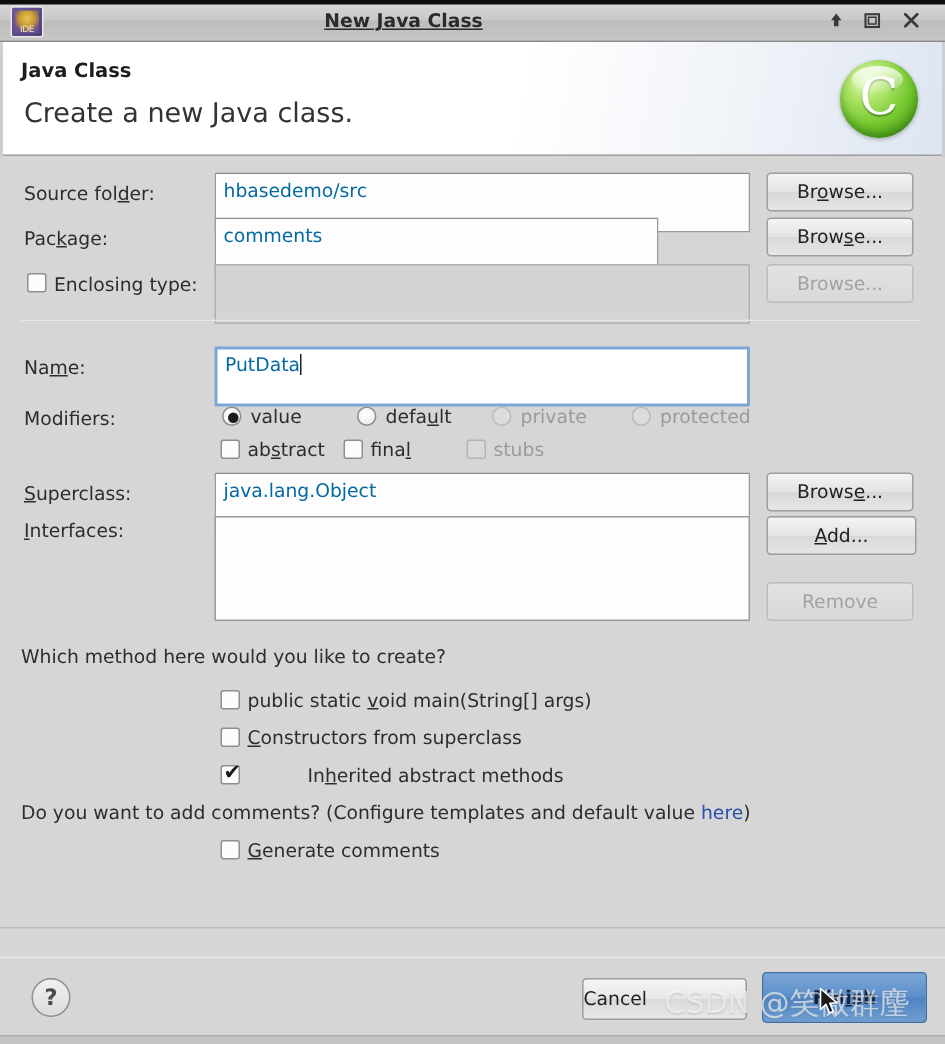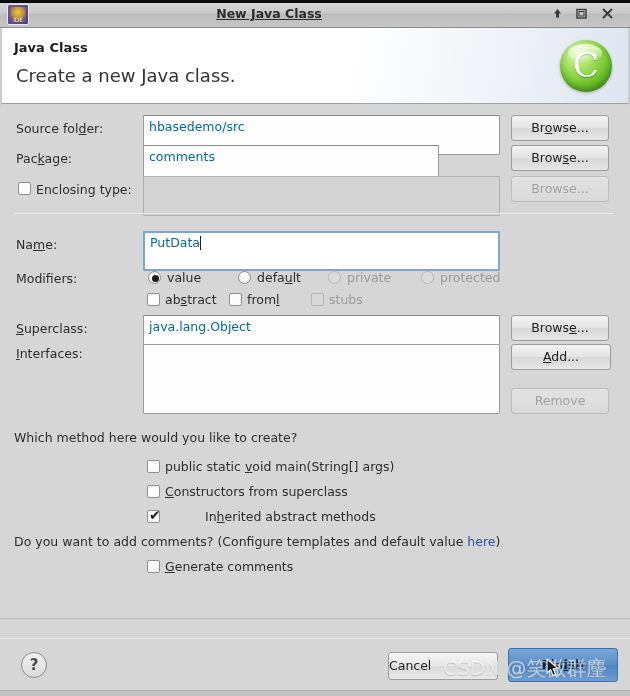--- a/index.html
+++ b/index.html
@@ -312,21 +312,21 @@
     <div class="radio disabled" style="left:328px; top:166px;"></div>
     <div class="label disabled" style="left:347px; top:165px;">private</div>
 
     <div class="radio disabled" style="left:421px; top:166px;"></div>
     <div class="label disabled" style="left:440px; top:165px;">protected</div>
 
     <div class="chk" style="left:147px; top:188px;"></div>
     <div class="label" style="left:165px; top:187px;"><span>ab</span><u>s</u><span>tract</span></div>
 
     <div class="chk" style="left:229px; top:188px;"></div>
-    <div class="label" style="left:247px; top:187px;"><span>from</span><u>l</u><span></span></div>
+    <div class="label" style="left:247px; top:187px;"><span>fina</span><u>l</u><span></span></div>
 
     <div class="chk disabled" style="left:311px; top:188px;"></div>
     <div class="label disabled" style="left:329px; top:187px;">stubs</div>
 
     <div class="label" style="left:16px; top:216px;"><span></span><u>S</u><span>uperclass:</span></div>
     <div class="textfield" style="left:143px; top:210px; width:357px;">java.lang.Object</div>
     <div class="btn" style="left:511px; top:210px; width:98px;"><span>Brows</span><u>e</u><span>...</span></div>
 
     <div class="label" style="left:16px; top:241px;"><span></span><u>I</u><span>nterfaces:</span></div>
     <div class="listbox" style="left:143px; top:239px; width:357px; height:70px;"></div>

